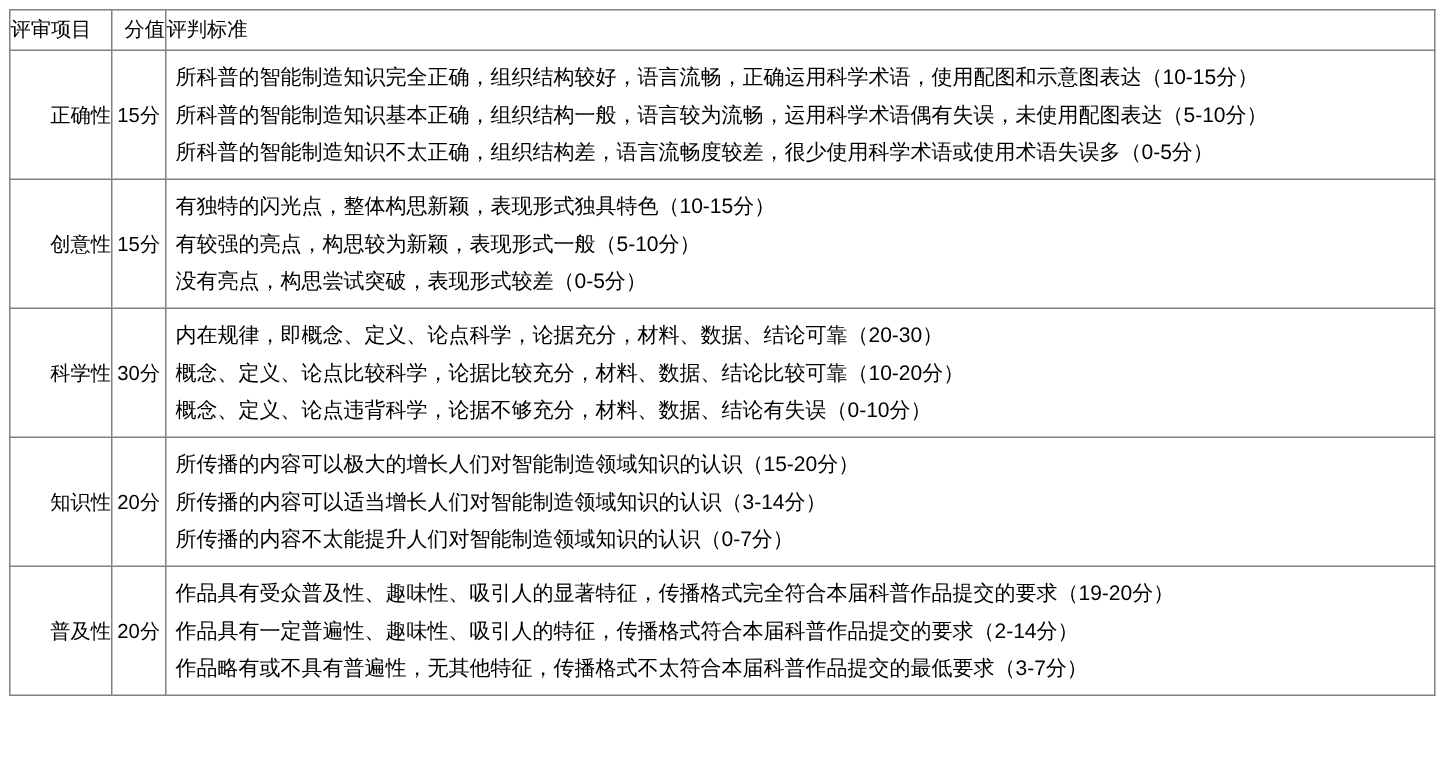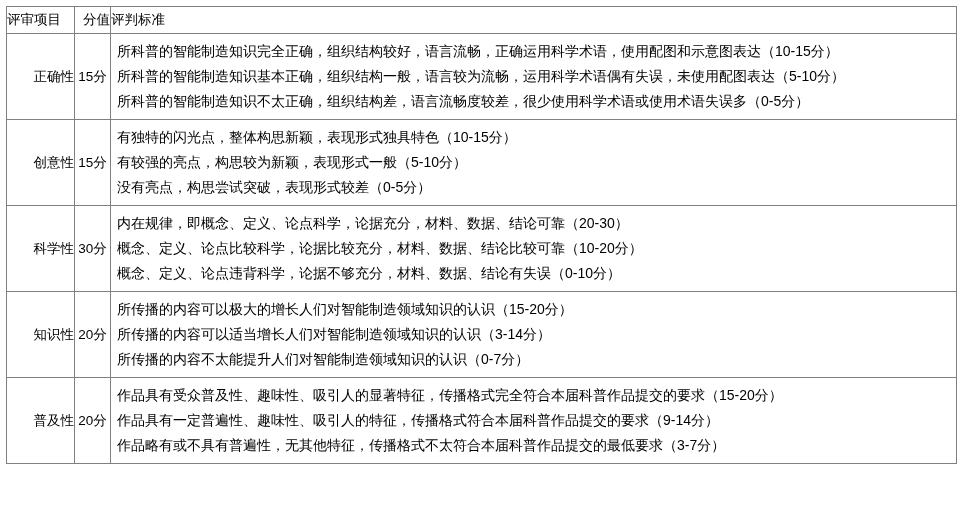--- a/index.html
+++ b/index.html
@@ -133,21 +133,21 @@
             <div class="std-line">所传播的内容可以适当增长人们对智能制造领域知识的认识（3-14分）</div>
             <div class="std-line">所传播的内容不太能提升人们对智能制造领域知识的认识（0-7分）</div>
           </div>
         </td>
       </tr>
       <tr>
         <td class="cell-item">普及性</td>
         <td class="cell-score">20分</td>
         <td class="cell-std">
           <div class="std-list">
-            <div class="std-line">作品具有受众普及性、趣味性、吸引人的显著特征，传播格式完全符合本届科普作品提交的要求（15-20分）</div>
-            <div class="std-line">作品具有一定普遍性、趣味性、吸引人的特征，传播格式符合本届科普作品提交的要求（9-14分）</div>
+            <div class="std-line">作品具有受众普及性、趣味性、吸引人的显著特征，传播格式完全符合本届科普作品提交的要求（19-20分）</div>
+            <div class="std-line">作品具有一定普遍性、趣味性、吸引人的特征，传播格式符合本届科普作品提交的要求（2-14分）</div>
             <div class="std-line">作品略有或不具有普遍性，无其他特征，传播格式不太符合本届科普作品提交的最低要求（3-7分）</div>
           </div>
         </td>
       </tr>
     </tbody>
   </table>
 </div>
 
 </body></html>

